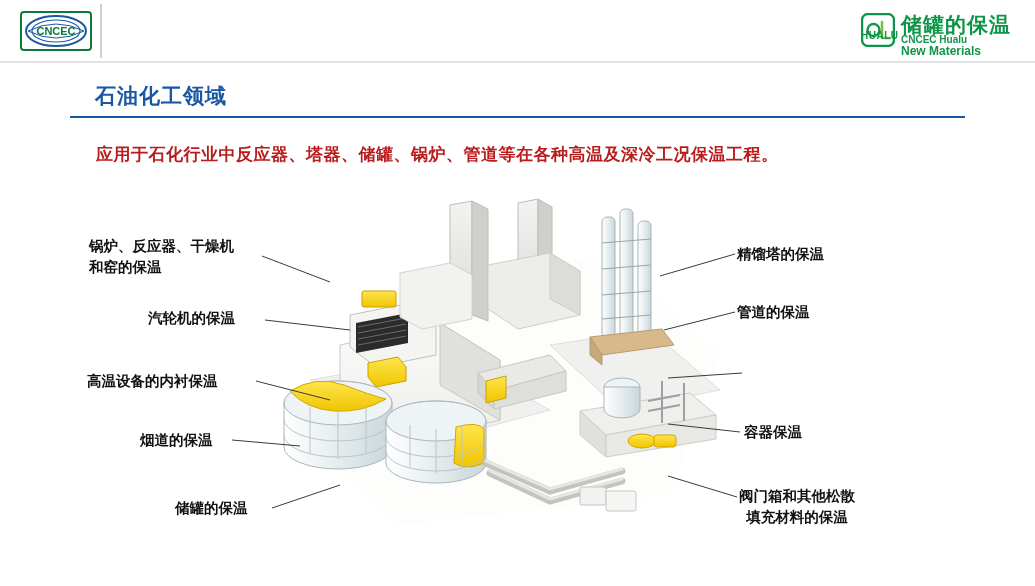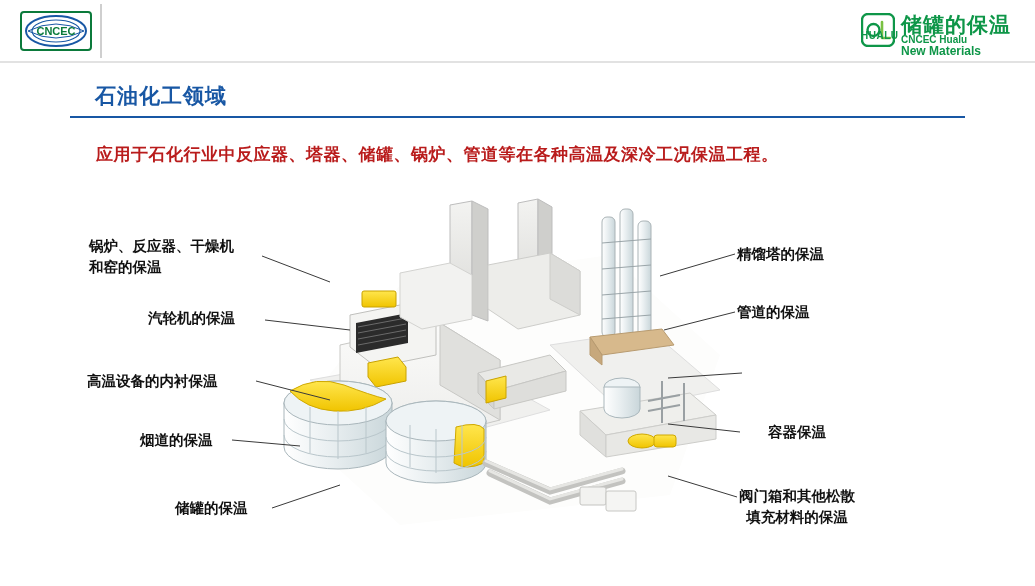--- a/index.html
+++ b/index.html
@@ -328,17 +328,17 @@
 
   <div class="callout left" style="left:81px; top:236px;margin-left:8px;">锅炉、反应器、干燥机
 和窑的保温</div>
   <div class="callout left" style="left:148px; top:308px;">汽轮机的保温</div>
   <div class="callout left" style="left:87px; top:371px;">高温设备的内衬保温</div>
   <div class="callout left" style="left:140px; top:430px;">烟道的保温</div>
   <div class="callout left" style="left:175px; top:498px;">储罐的保温</div>
 
   <div class="callout right" style="left:737px; top:244px;">精馏塔的保温</div>
   <div class="callout right" style="left:737px; top:302px;">管道的保温</div>
-  <div class="callout right" style="left:744px; top:422px;margin-left:24px;">容器保温</div>
+  <div class="callout right" style="left:744px; top:422px;">容器保温</div>
   <div class="callout right" style="left:739px; top:486px;">阀门箱和其他松散
 填充材料的保温</div>
 
 </div>
 
 </body></html>

